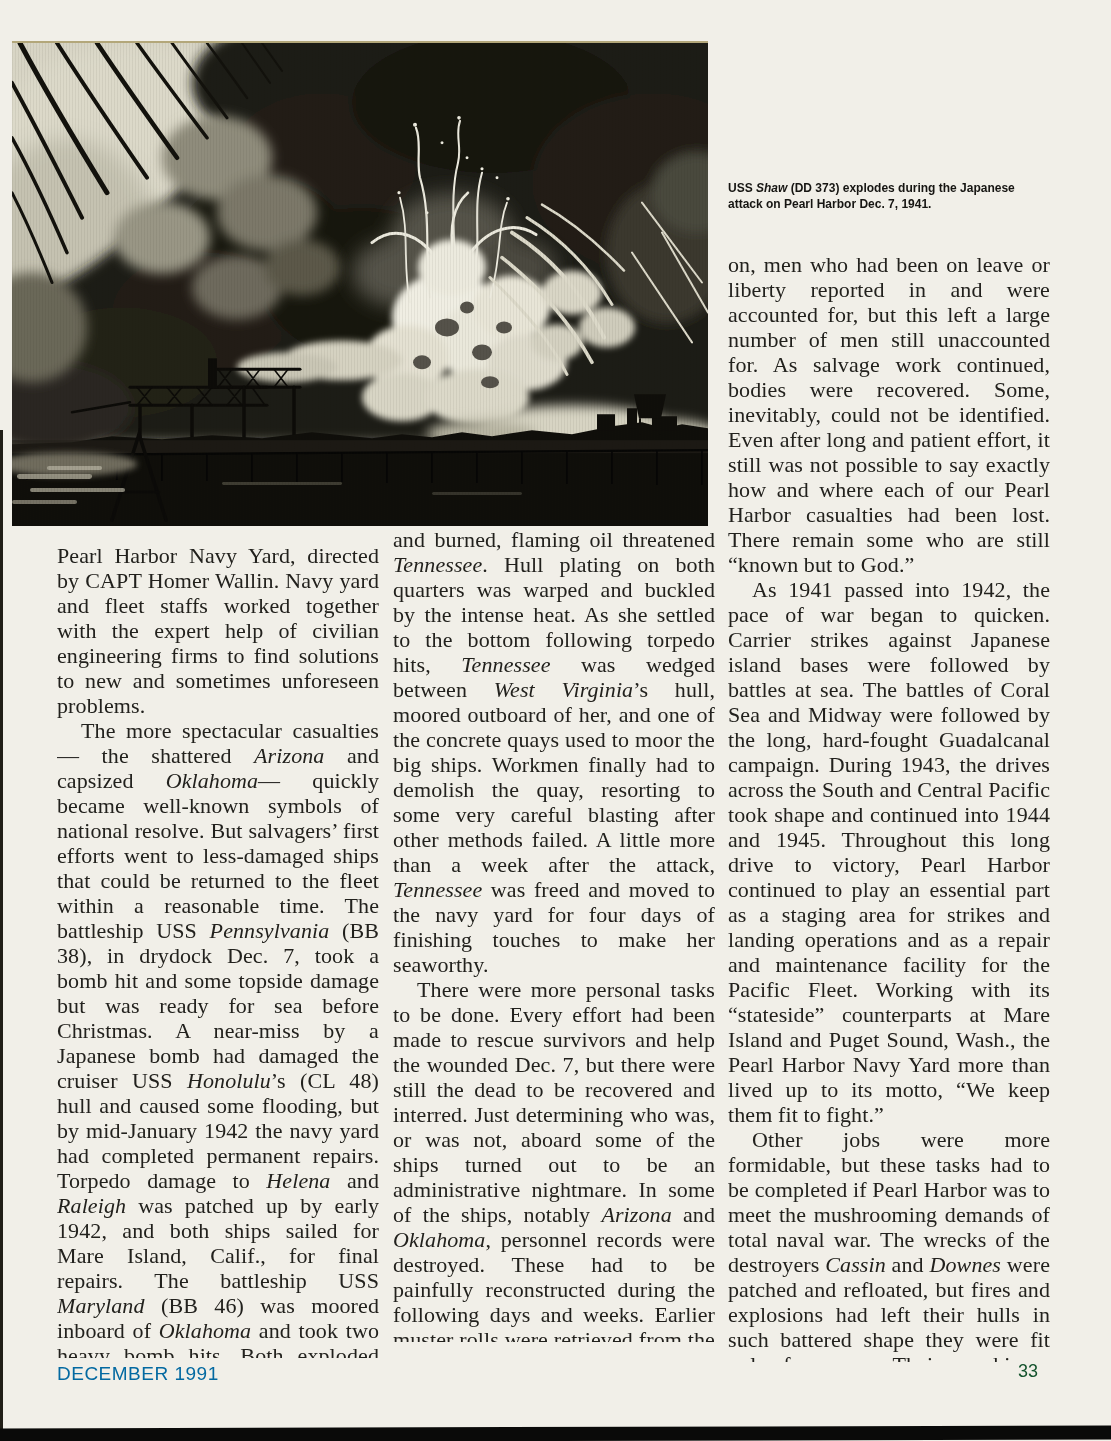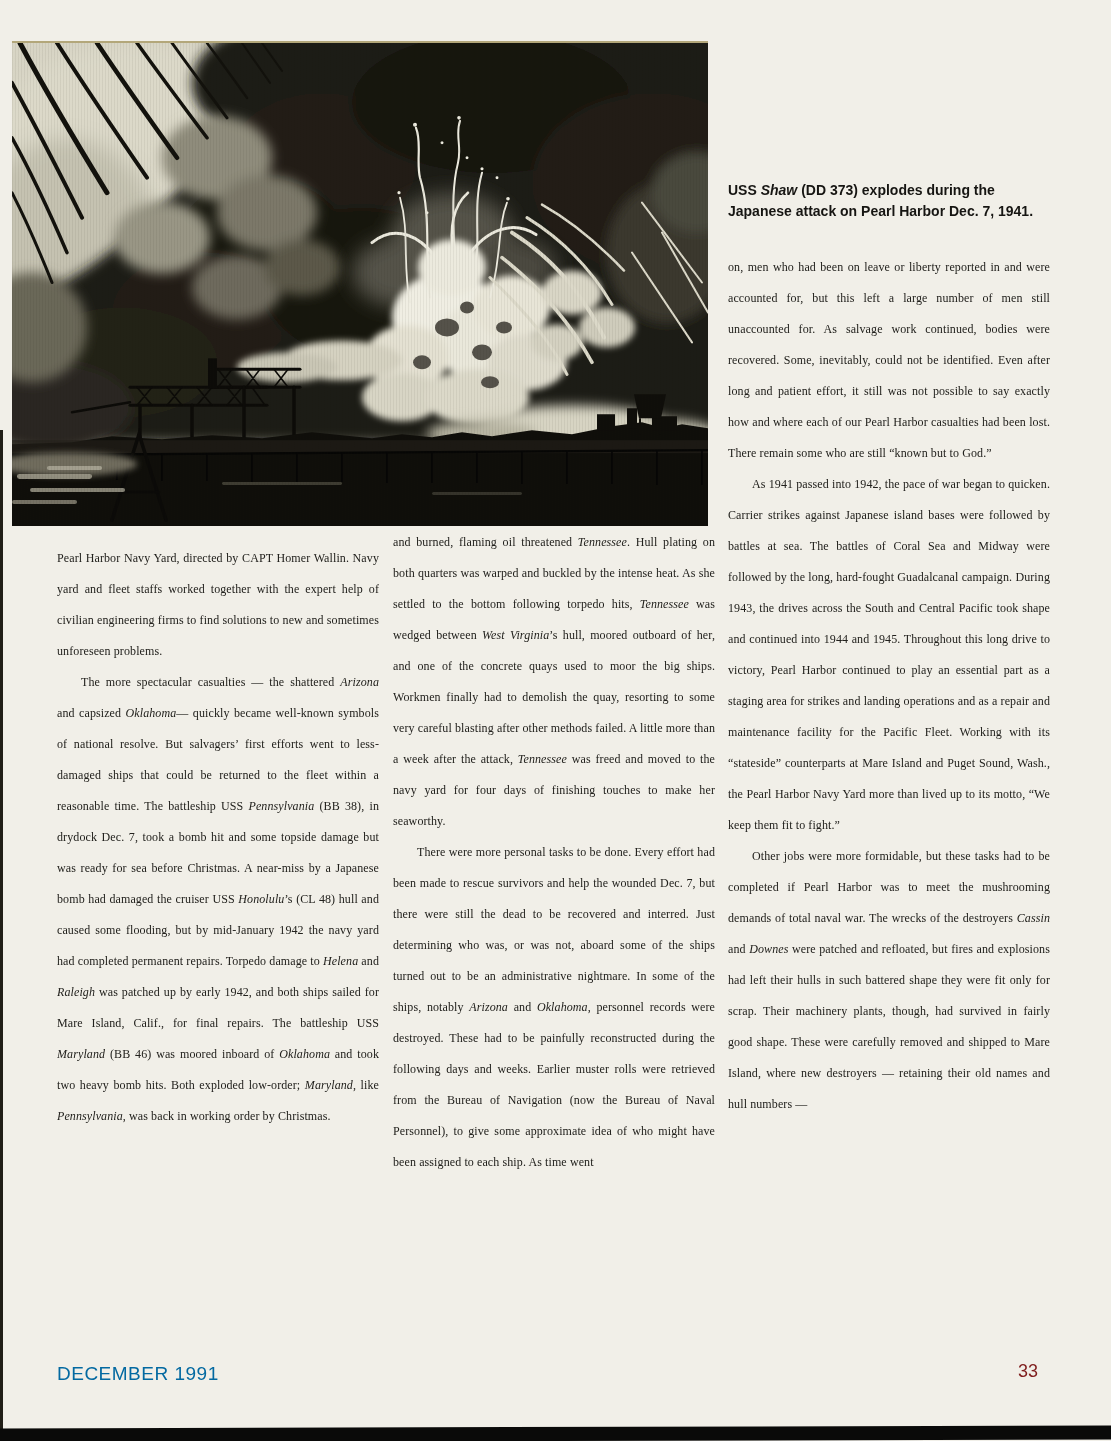--- a/index.html
+++ b/index.html
@@ -18,44 +18,44 @@
   .photo svg { display:block; width:100%; height:100%; }
   .photo::after {
     content:""; position:absolute; inset:0; pointer-events:none;
     background:repeating-linear-gradient(90deg, rgba(25,22,10,.06) 0 1px, transparent 1px 3px);
   }
 
   
   .caption {
     position:absolute; left:728px; top:180px; width:322px;
     font-family:"Liberation Sans", sans-serif; font-weight:bold;
-    font-size:14px; line-height:21px; color:#161512; text-align:left;
+    font-size:12px; line-height:16px; color:#161512; text-align:left;
   }
 
   
   .col {
     position:absolute; width:322px; overflow:hidden;
-    font-size:12px; line-height:31px; color:#22211d;
+    font-size:22px; line-height:25px; color:#22211d;
     text-align:justify; letter-spacing:0.1px;
   }
   .col p { margin:0; padding:0; }
   .col p.indent { text-indent:24px; }
   .col-left   { left:57px;  top:543px; height:815px; }
   .col-middle { left:393px; top:527px; height:815px; }
   .col-right  { left:728px; top:252px; height:1110px; }
 
   
   .footer-date {
     position:absolute; left:57px; top:1363px;
     font-family:"Liberation Sans", sans-serif; font-size:19px;
     color:#0369a1; letter-spacing:0.5px;
   }
   .page-number {
     position:absolute; left:1018px; top:1361px;
-    font-family:"Liberation Sans", sans-serif; font-size:18px; color:#7f1d1d;
+    font-family:"Liberation Sans", sans-serif; font-size:18px; color:#14532d;
   }
 
   
   .edge-left {
     position:absolute; left:0; top:430px; width:3px; height:1011px;
     background:#211e17;
   }
   .edge-bottom {
     position:absolute; left:0; top:1427px; width:1111px; height:14px;
     background:#0a0a09; transform:rotate(-0.15deg);

